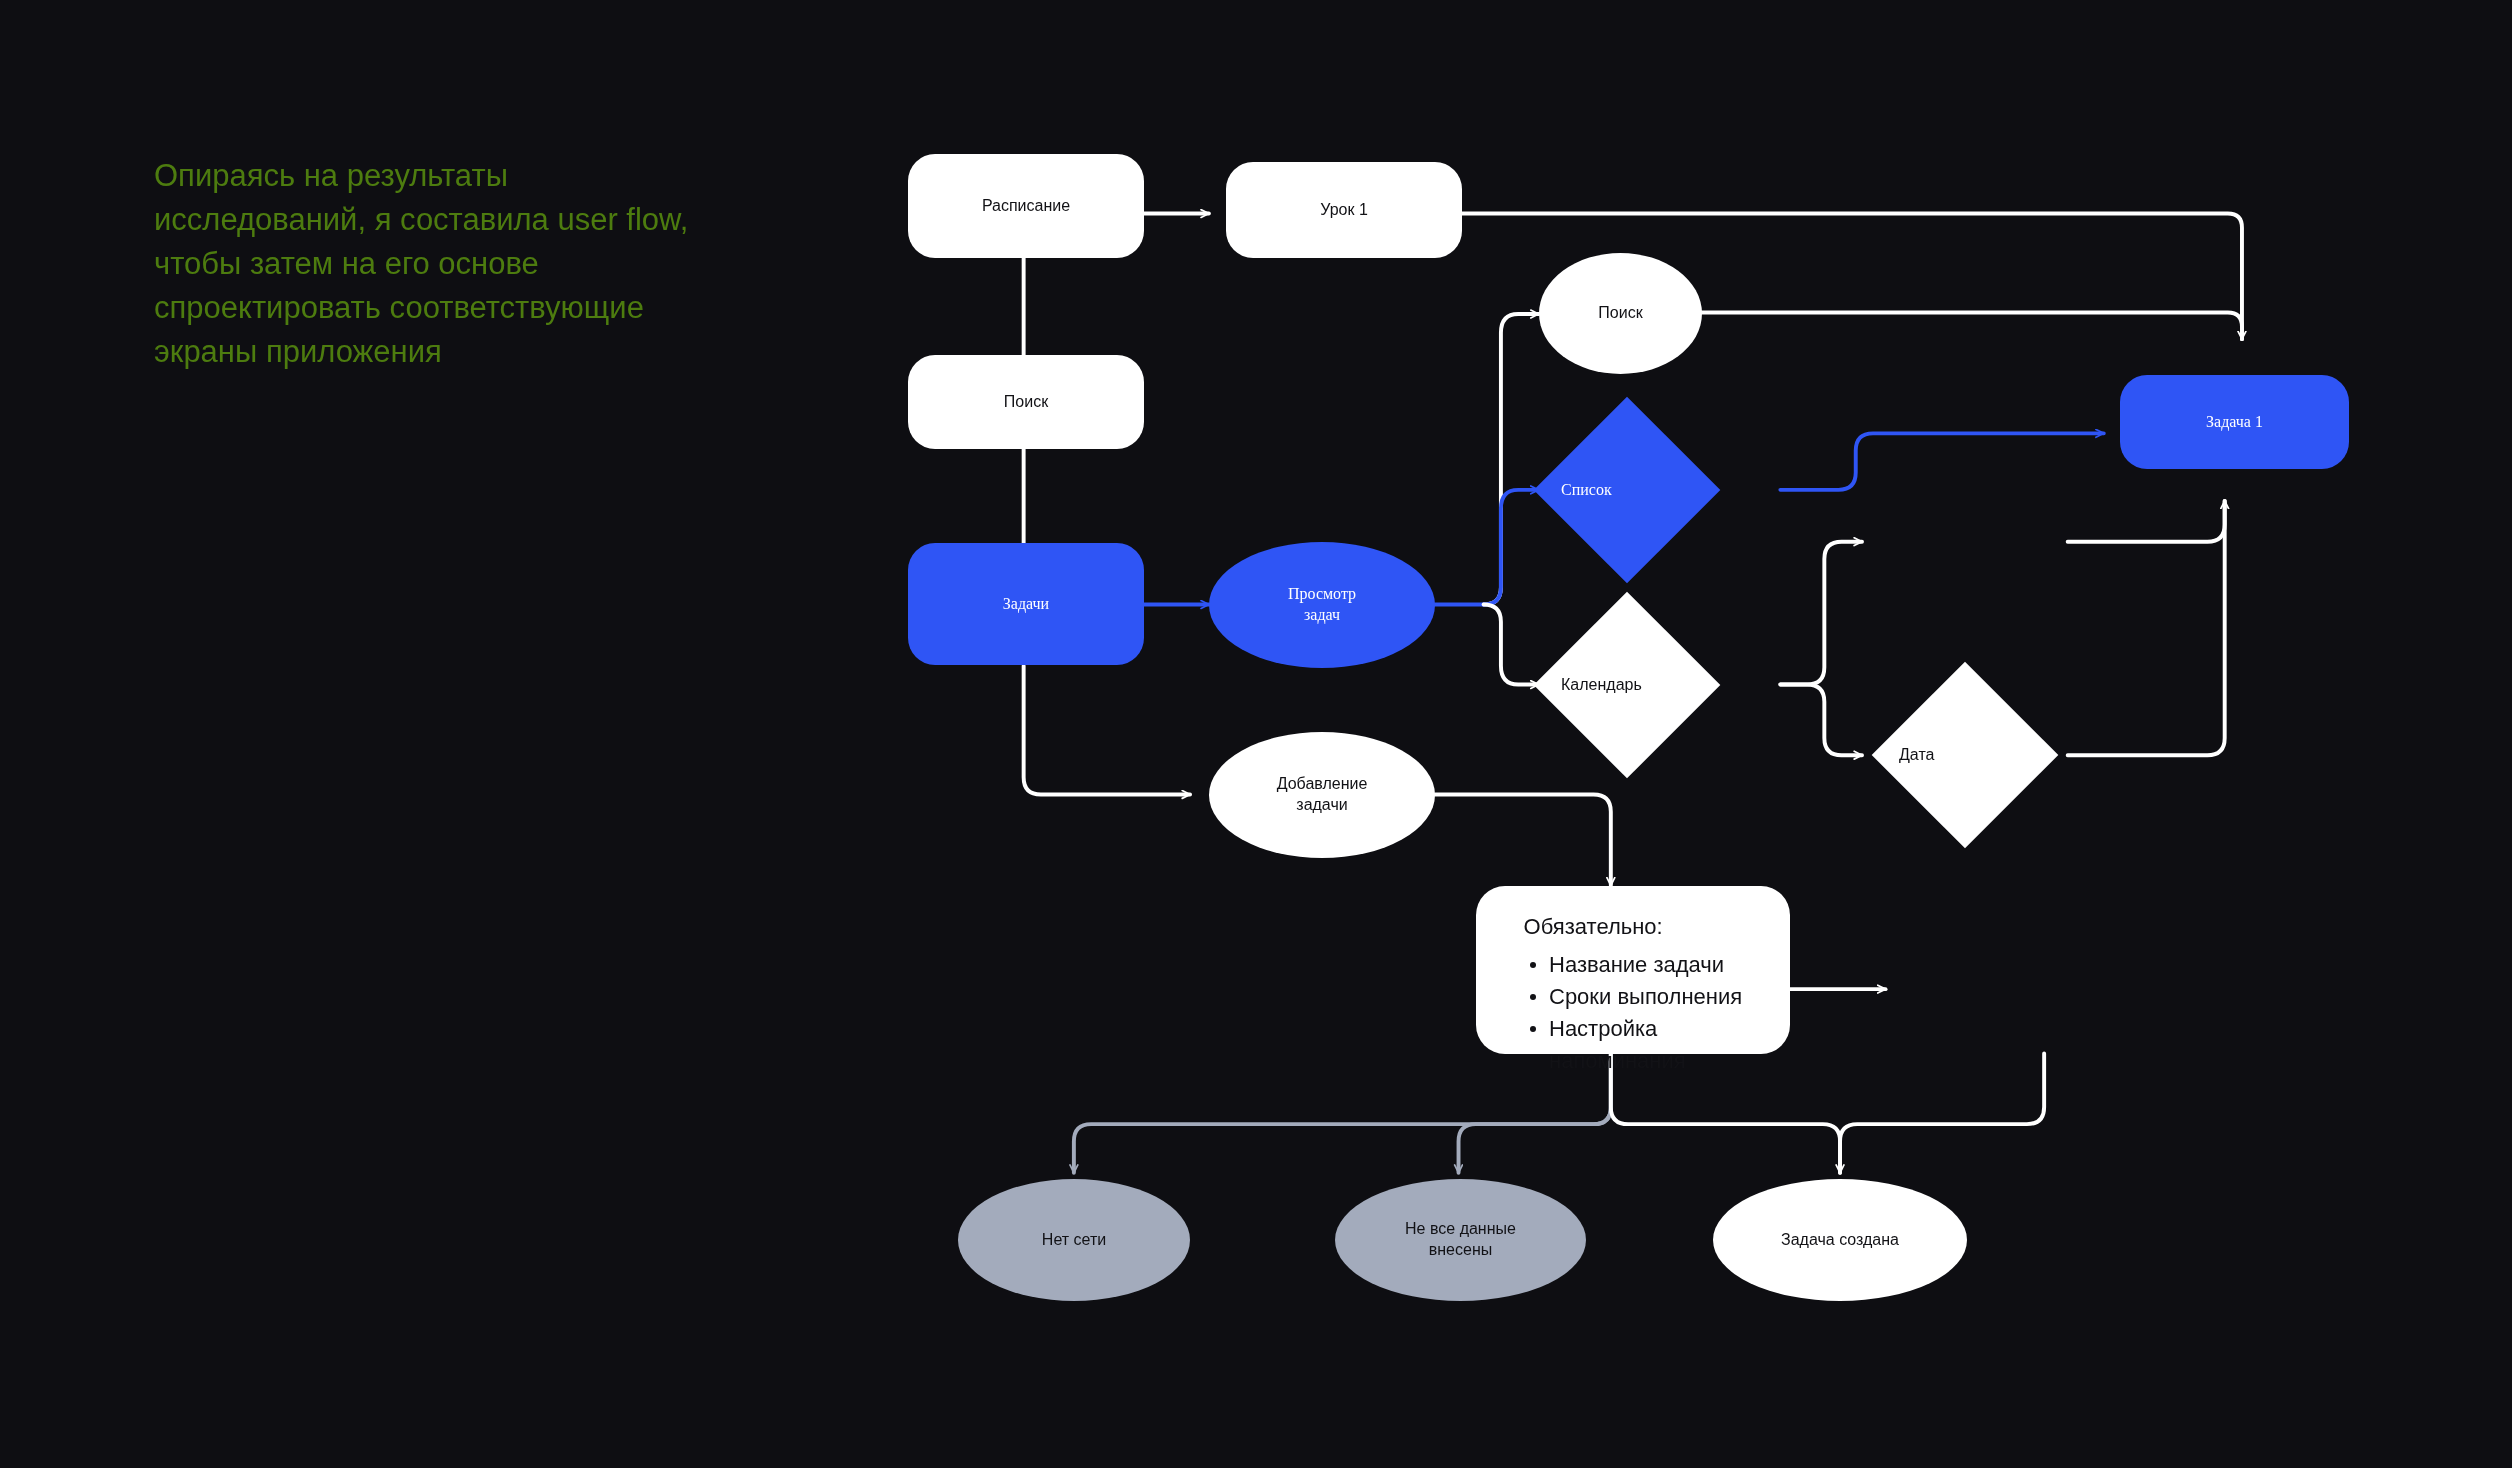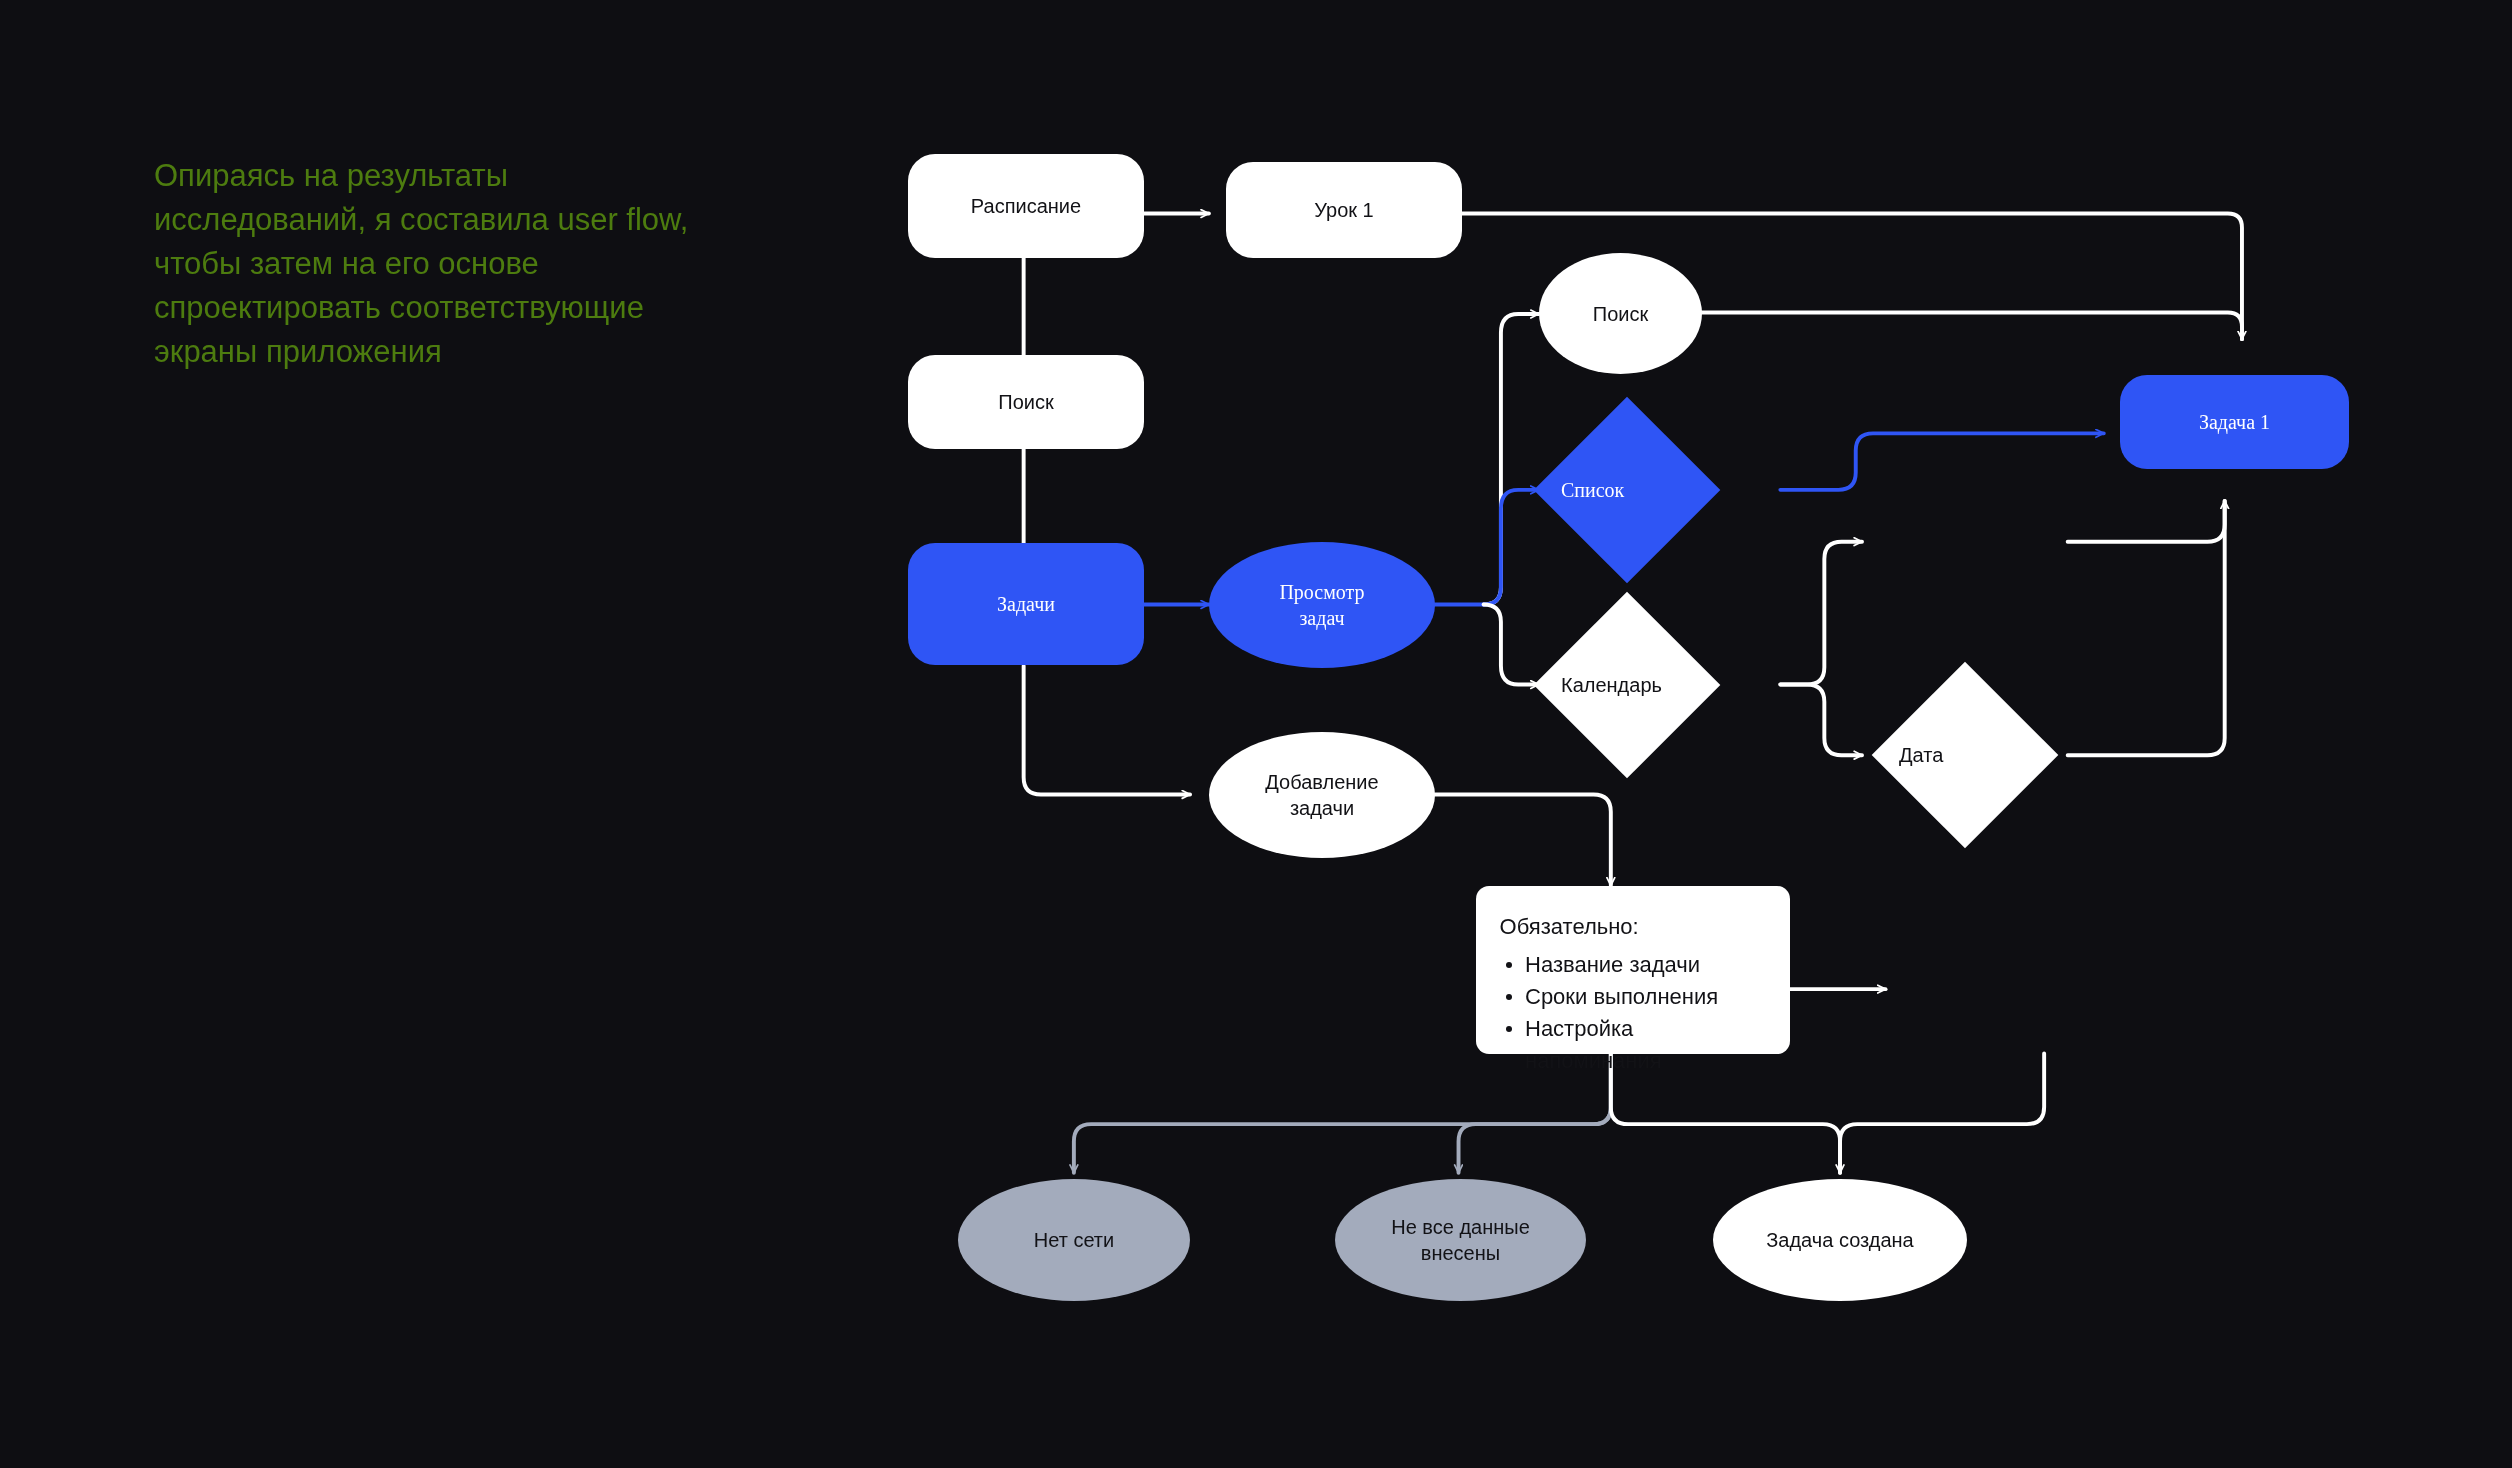--- a/index.html
+++ b/index.html
@@ -67,29 +67,29 @@
   }
 
   
   .fill-white{background:#FFFFFF;}
   .fill-blue{background:#2F55F5;}
   .fill-gray{background:#A3ABBC;}
 
   .txt-dark{color:#121216;}
   .txt-light{color:#FFFFFF;font-family:Liberation Serif, serif;}
 
-  .fs28{font-size:20px;}
+  .fs28{font-size:16px;}
 
   
   .listbox{
     position:absolute;
     background:#FFFFFF;
-    border-radius:13px;
+    border-radius:29px;
     box-sizing:border-box;
-    padding:28px 31px 28px 22px;
+    padding:28px 31px 28px 46px;
     z-index:3;
     color:#121216;
   }
   .listbox .lhead{
     font-size:22px;
     margin:0 0 9.4px 1.6px;
     display:block;
   }
   .listbox ul{
     margin:0;padding:0 0 0 27px;list-style:none;

